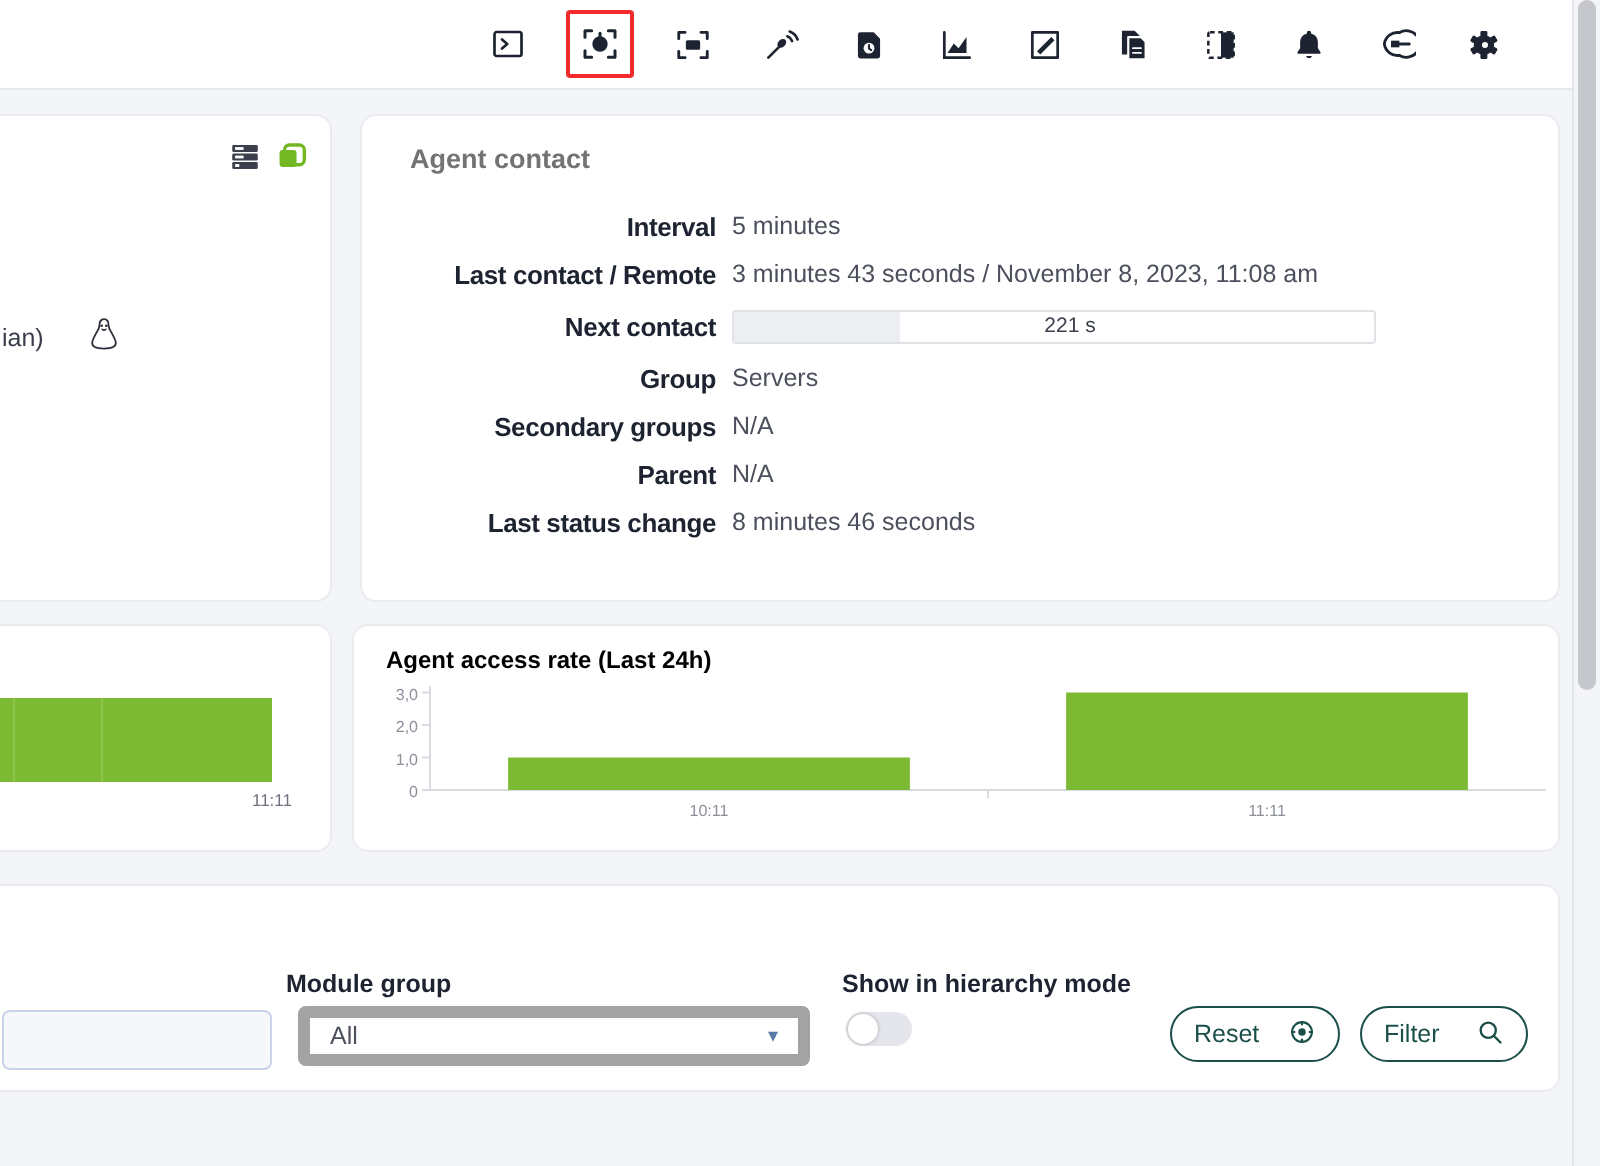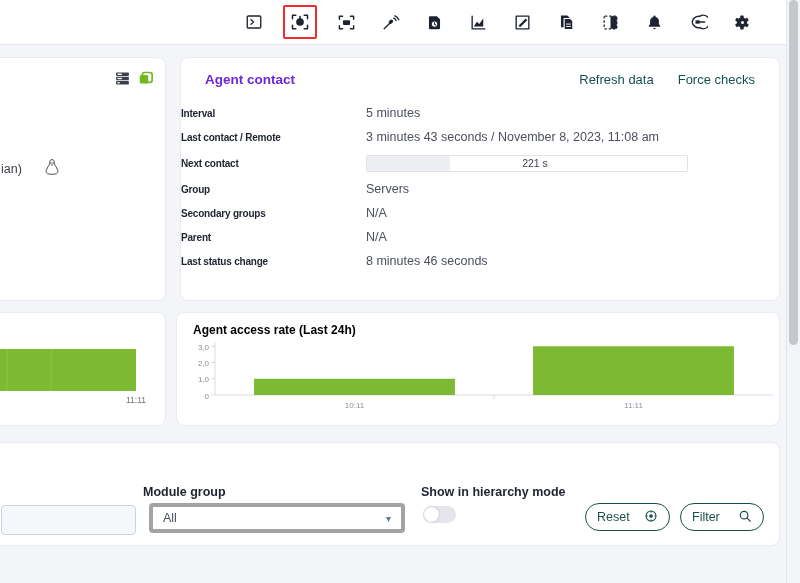--- a/index.html
+++ b/index.html
@@ -65,35 +65,35 @@
 
   
   #agent-contact-panel {
     left: 180px; top: 57px; width: 600px; height: 244px;
   }
   .panel-head {
     display: flex; align-items: center; justify-content: space-between;
     padding: 14px 24px 0 24px;
   }
   .panel-title {
-    font-size: 13.5px; font-weight: bold; color: #6d28d9;
+    font-size: 13.5px; font-weight: bold; color: #737373;
   }
   .panel-links { display: flex; gap: 24px; }
   .panel-link {
     font-size: 13px; color: #14524b; cursor: pointer; white-space: nowrap;
   }
 
   .kv-table { margin-top: 14px; width: 100%; }
   .kv-row {
     display: flex; align-items: center;
     height: 24px; margin-bottom: 0;
   }
   .kv-label {
-    width: 185px; padding-right: 8px;
-    font-size: 10px; font-weight: bold; color: #1d2330;
+    width: 185px; text-align: right; padding-right: 8px;
+    font-size: 13px; font-weight: bold; color: #1d2330;
     letter-spacing: -0.2px;
   }
   .kv-value {
     font-size: 12.5px; color: #4b505c;
   }
   .kv-value.na { }
 
   .progress-wrap {
     position: relative;
     width: 322px; height: 17px;
@@ -142,21 +142,21 @@
     position: absolute;
     height: 30px;
     background: #f6f7fb;
     border: 1px solid #c8d3e8;
     border-radius: 4px;
   }
   .select-box {
     position: absolute;
     height: 30px;
     background: #ffffff;
-    border: 4px solid #a3a3a3;
+    border: 6px solid #a3a3a3;
     border-radius: 4px;
     display: flex; align-items: center; justify-content: space-between;
     padding: 0 10px;
     font-size: 12.5px; color: #4b505c;
   }
   .chev { color: #5a7aa8; font-size: 10px; }
 
   .toggle {
     position: absolute;
     width: 33px; height: 17px;
@@ -323,24 +323,20 @@
           <circle cx="13.8" cy="7.6" r="1.05" fill="#2b2f3a" stroke="none"></circle>
           <path d="M10.7 10.4c.8.8 1.8.8 2.6 0" stroke-linecap="round"></path>
         </svg>
       </span>
     </div>
   </div>
 
   <div class="panel" id="agent-contact-panel">
     <div class="panel-head">
       <div class="panel-title">Agent contact</div>
-      <div class="panel-links">
-        <span class="panel-link">Refresh data</span>
-        <span class="panel-link">Force checks</span>
-      </div>
     </div>
 
     <div class="kv-table">
 
       <div class="kv-row">
         <div class="kv-label">Interval</div>
         <div class="kv-value">5 minutes</div>
       </div>
 
       <div class="kv-row">

